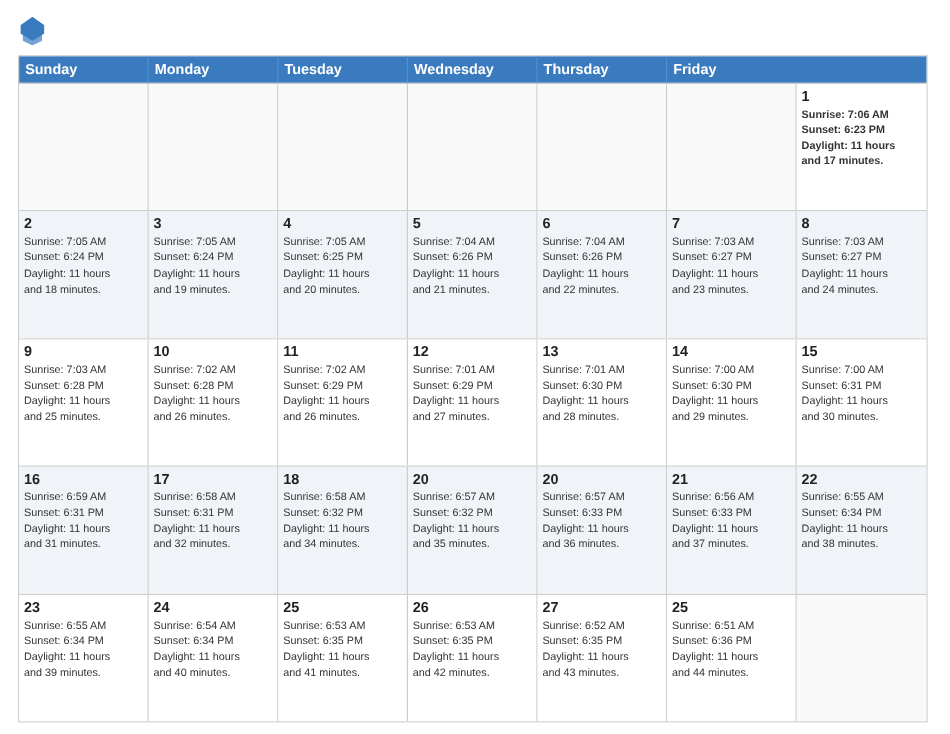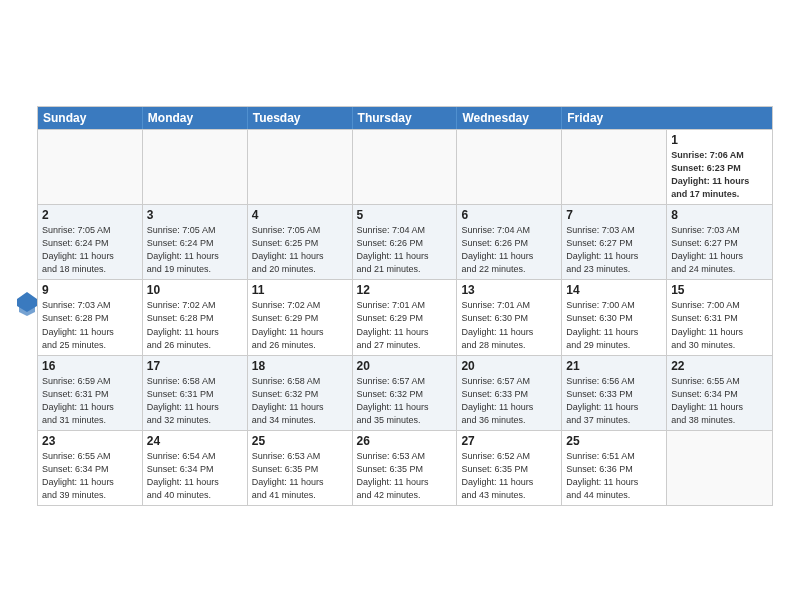--- a/index.html
+++ b/index.html
@@ -8,22 +8,21 @@
       height: 612px;
       font-family: Arial, sans-serif;
       background: #fff;
       overflow: hidden;
     }
     .page {
       width: 788px;
       height: 612px;
       padding: 10px 15px;
       display: flex;
-      flex-direction: row;
-      align-items: center;
+      flex-direction: column;
     }
     .header {
       display: flex;
       justify-content: space-between;
       align-items: flex-start;
       margin-bottom: 8px;
     }
     .logo {
       display: flex;
       align-items: center;
@@ -129,22 +128,22 @@
       <div class="calendar-title"></div>
       <div class="calendar-subtitle"></div>
     </div>
   </div>
 
   <div class="calendar">
     <div class="cal-header-row" id="cal-header">
         <div class="cal-header-cell">Sunday</div>
         <div class="cal-header-cell">Monday</div>
         <div class="cal-header-cell">Tuesday</div>
+        <div class="cal-header-cell">Wednesday</div>
         <div class="cal-header-cell">Thursday</div>
-        <div class="cal-header-cell">Wednesday</div>
         <div class="cal-header-cell">Friday</div>
       </div>
     <div class="cal-body" id="cal-body">
         <div class="cal-week">
           <div class="cal-cell empty"></div>
           <div class="cal-cell empty"></div>
           <div class="cal-cell empty"></div>
           <div class="cal-cell empty"></div>
           <div class="cal-cell empty"></div>
           <div class="cal-cell empty"></div>

